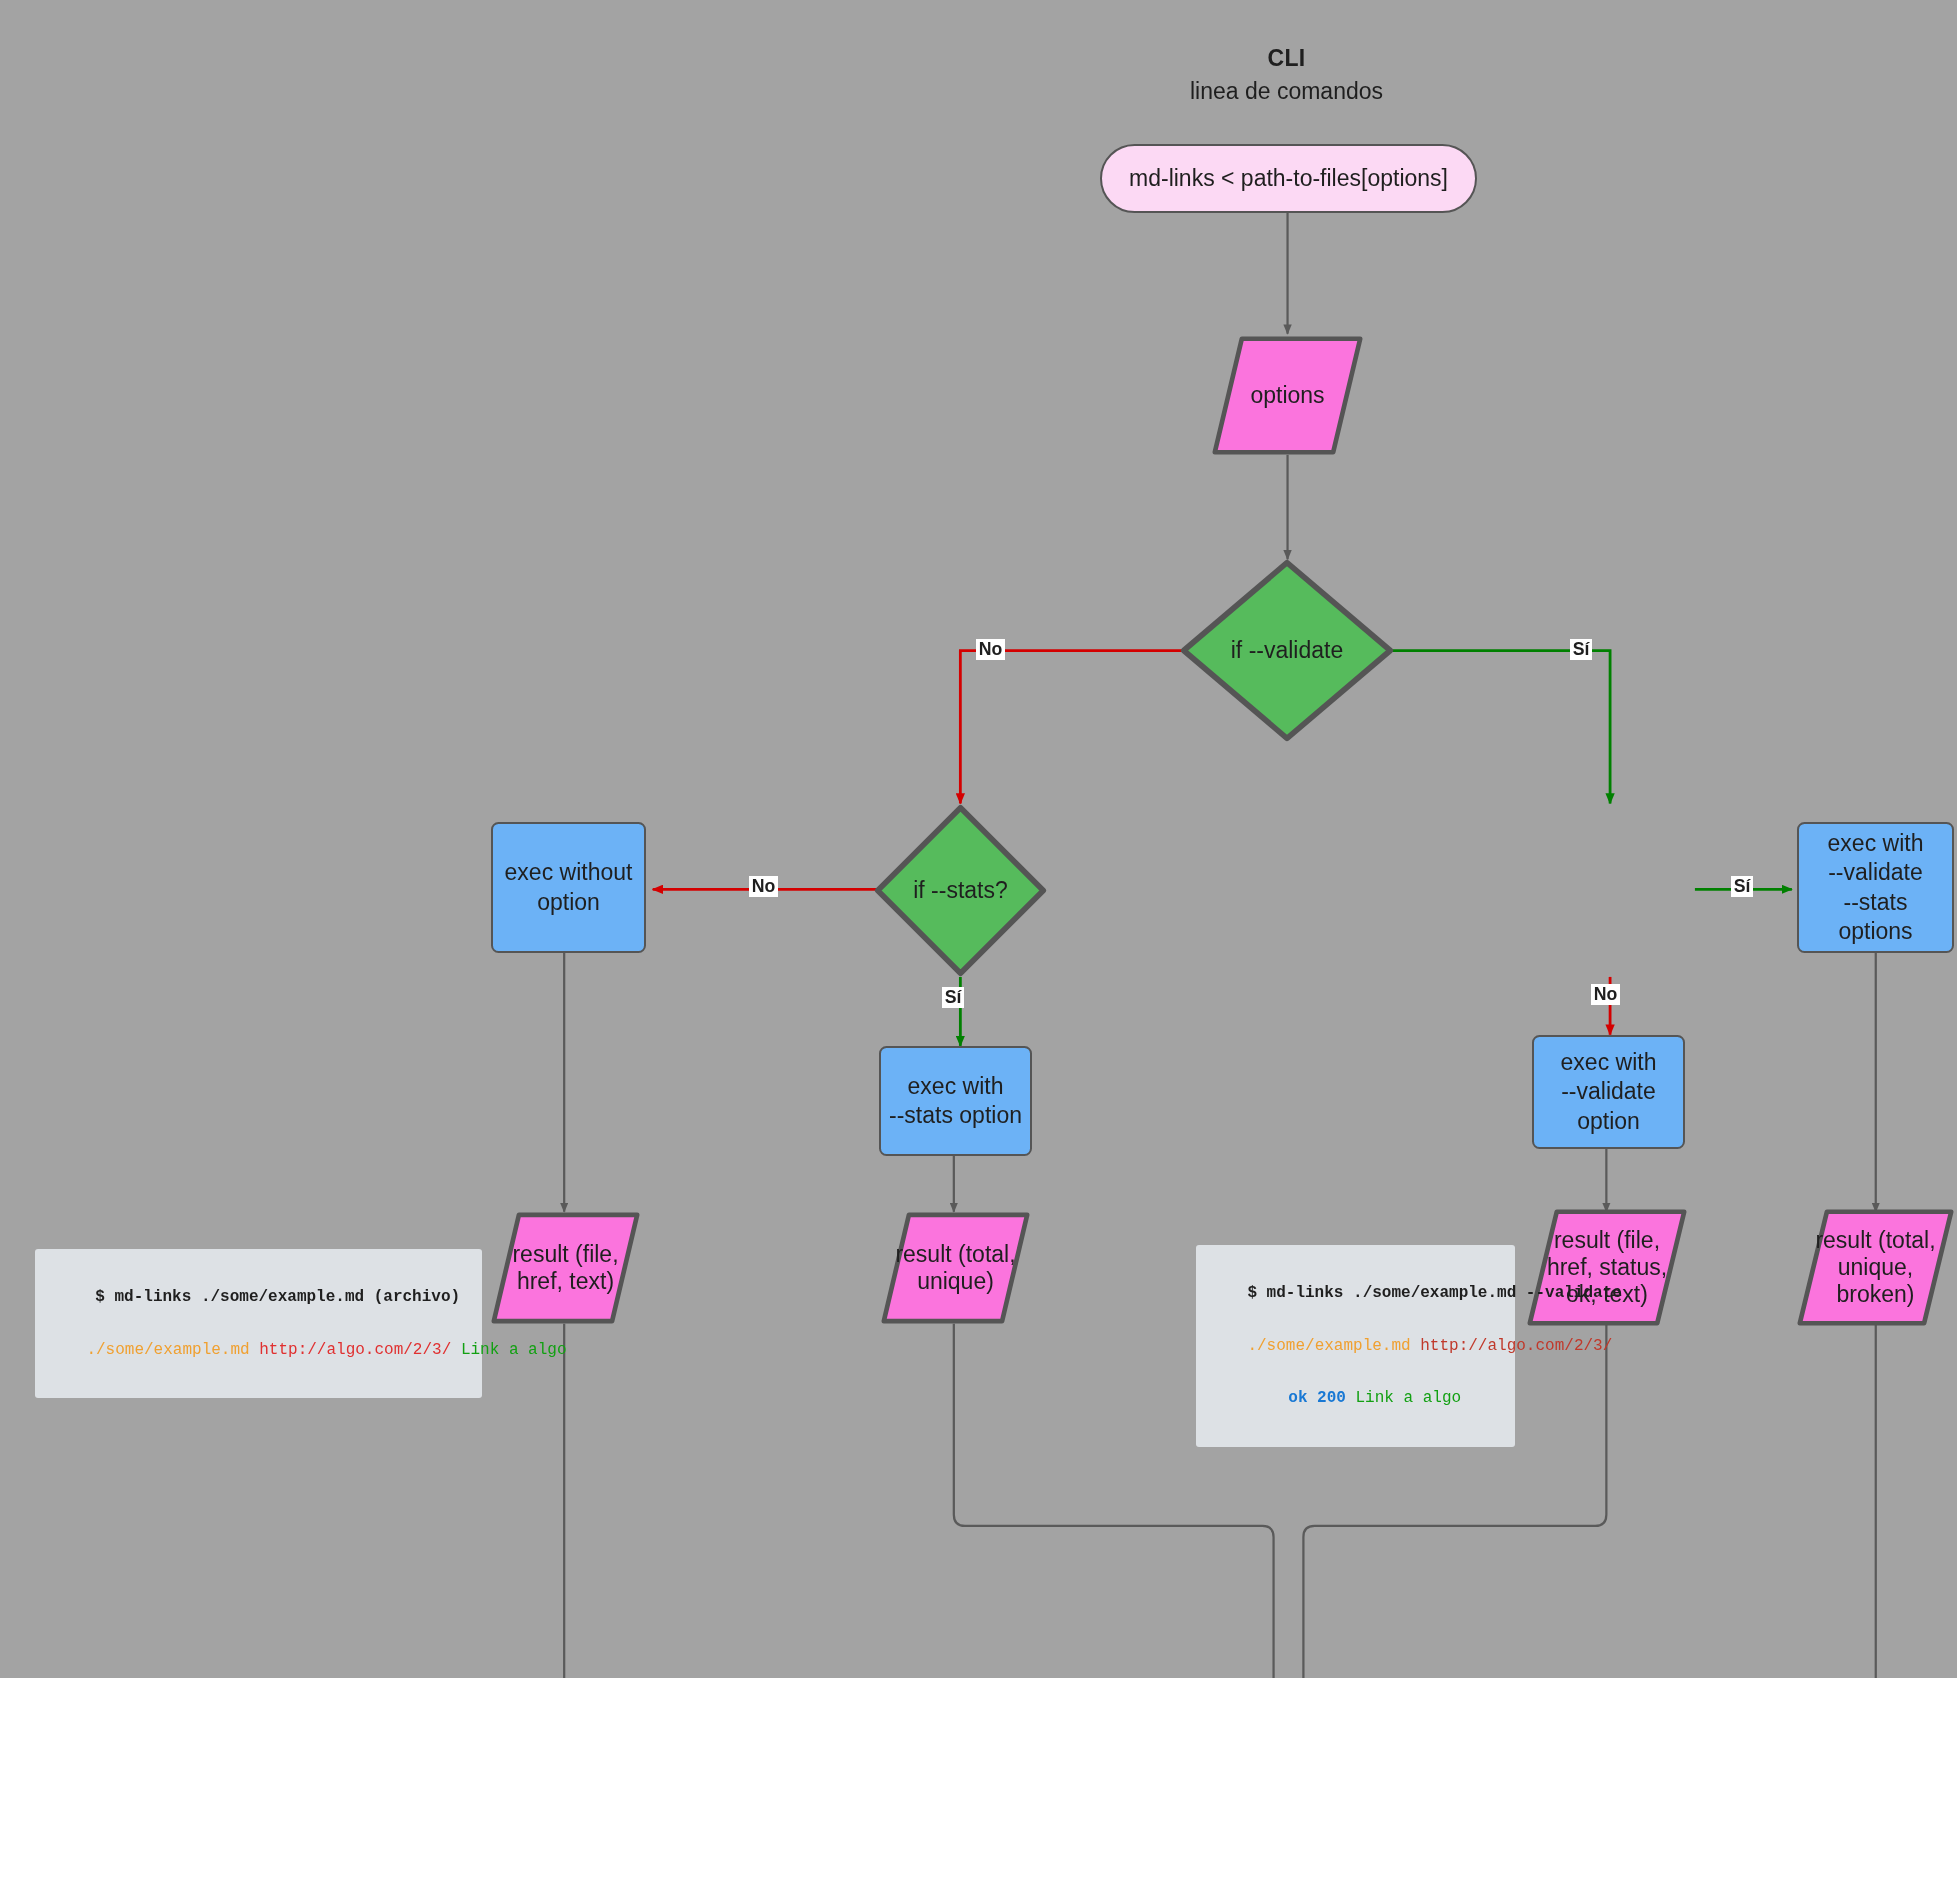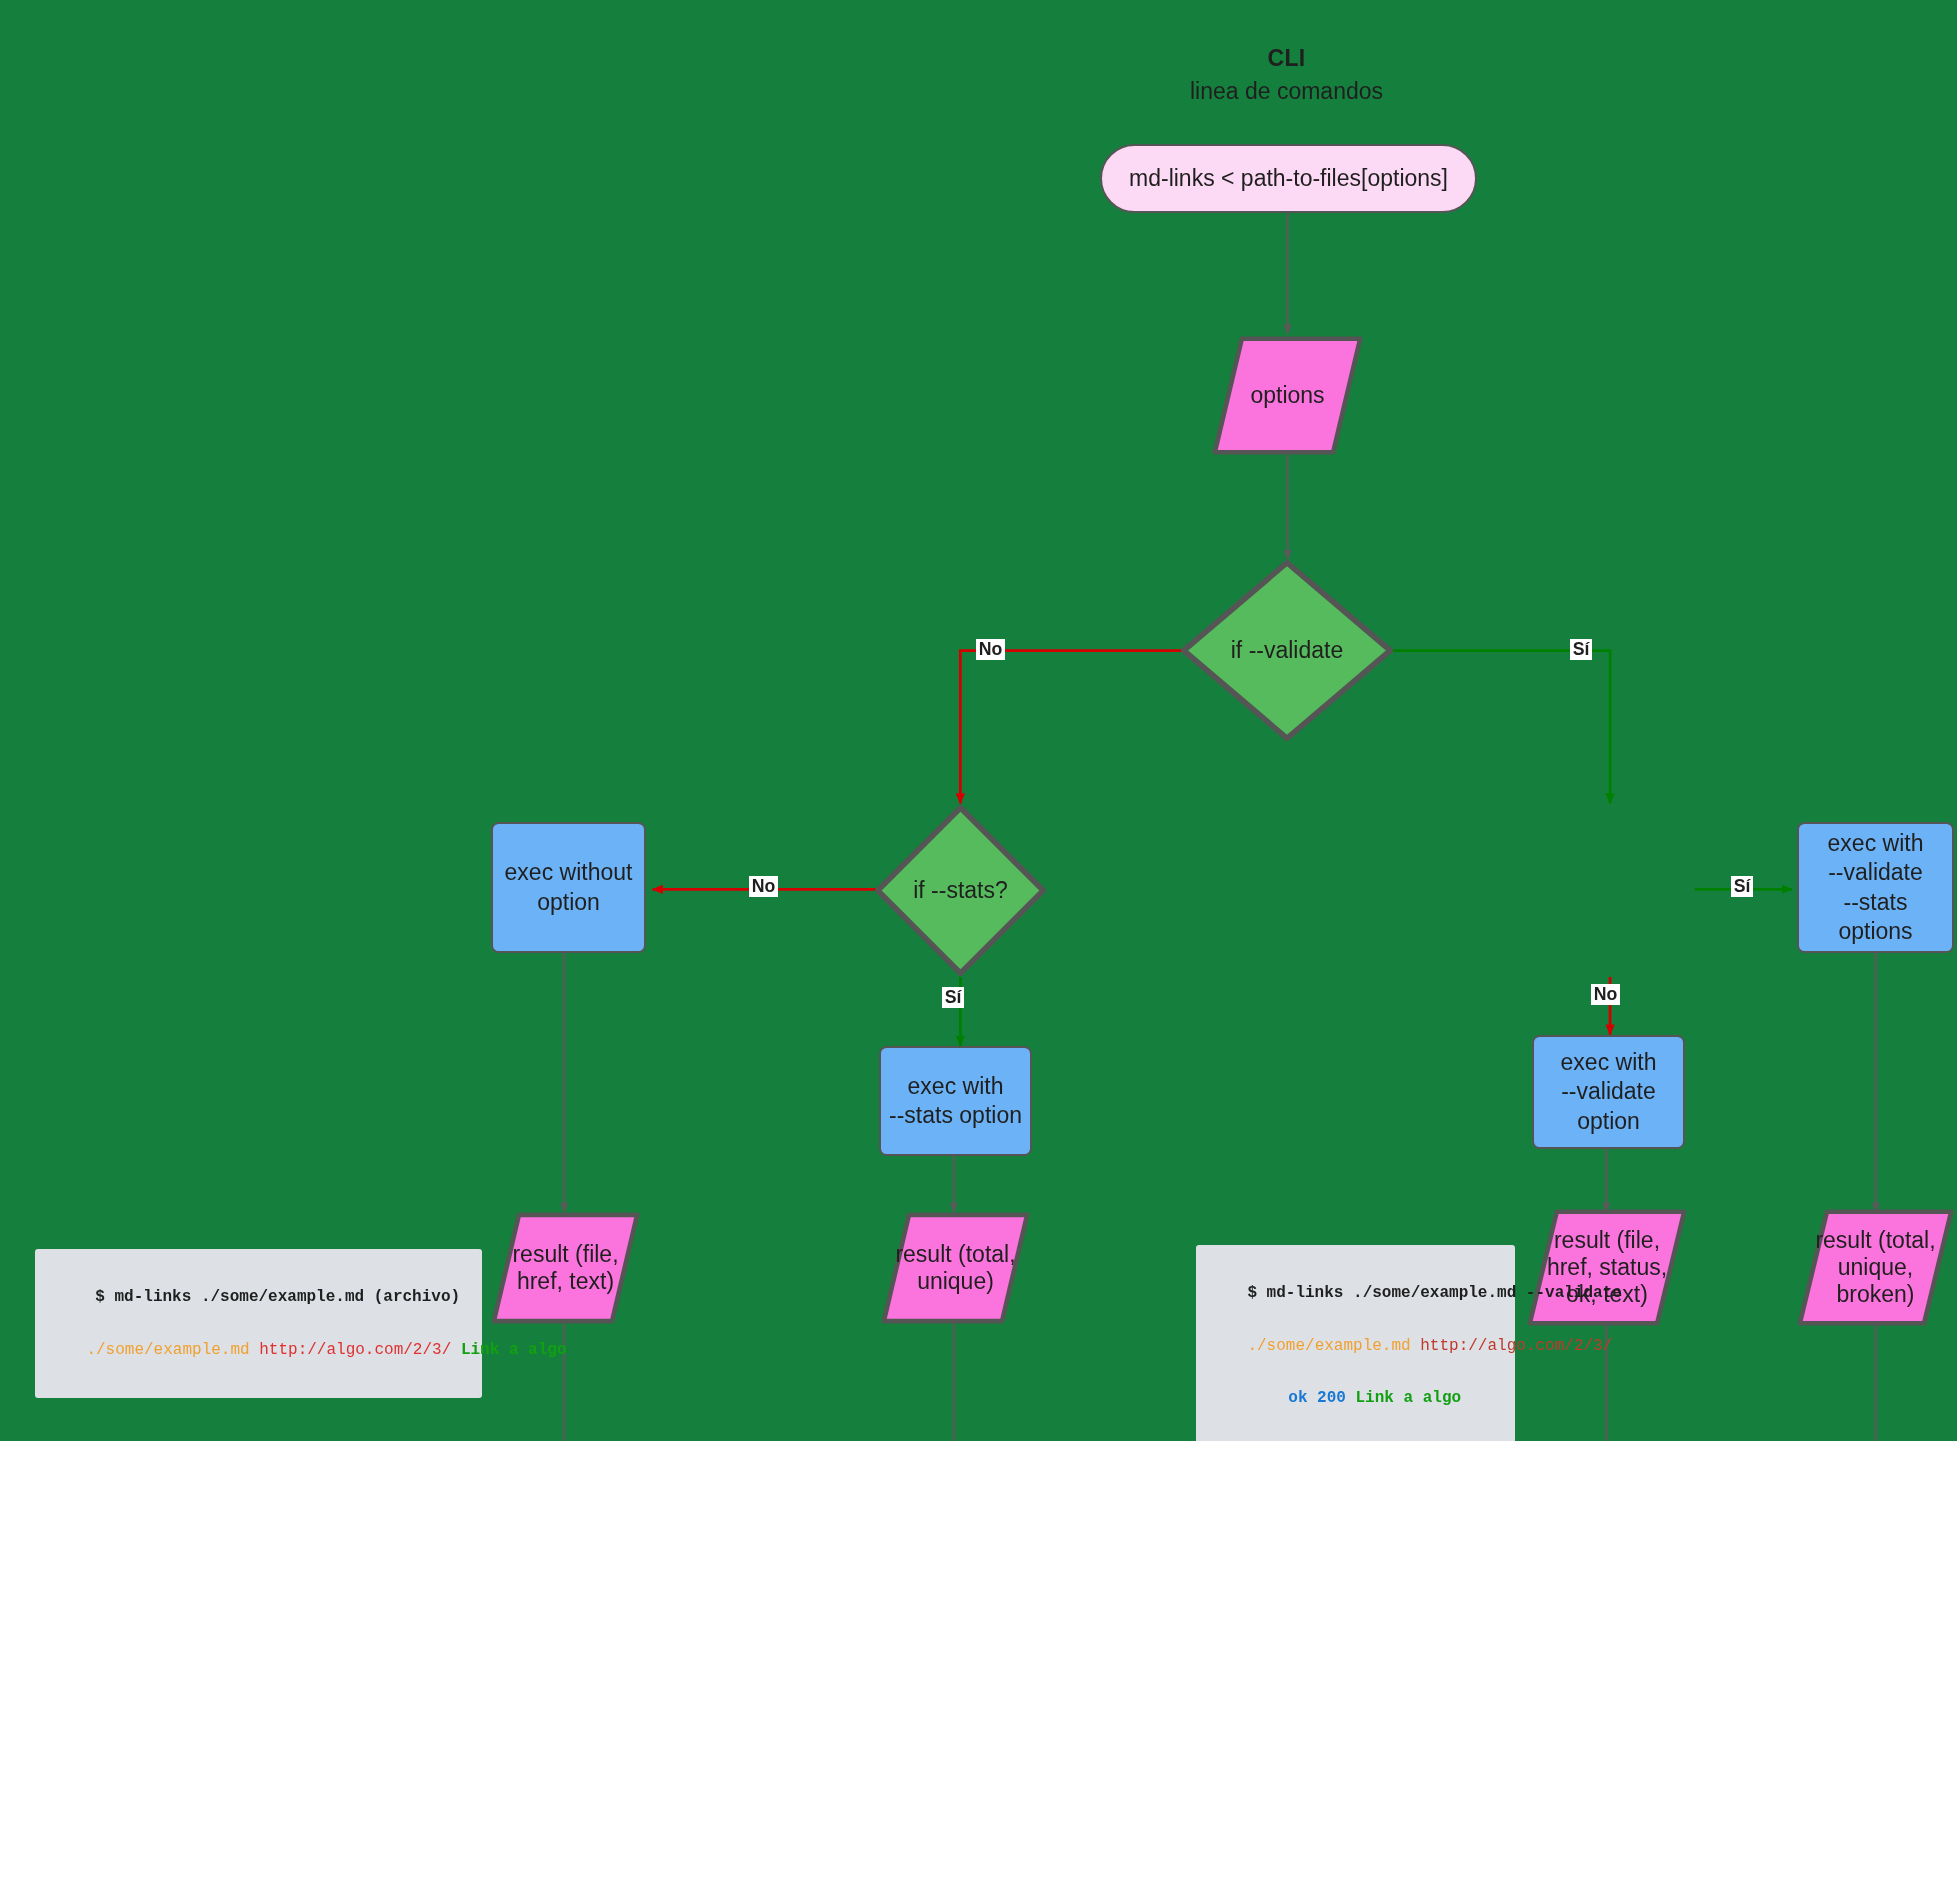--- a/index.html
+++ b/index.html
@@ -6,22 +6,22 @@
     margin: 0;
     padding: 0;
     background: #ffffff;
   }
   body {
     font-family: "Liberation Sans", sans-serif;
   }
   #canvas {
     position: relative;
     width: 1958px;
-    height: 1441px;
-    background: #15803d;
+    height: 1678px;
+    background: #a3a3a3;
     overflow: hidden;
   }
   #edges {
     position: absolute;
     left: 0;
     top: 0;
     width: 1958px;
     height: 1883px;
   }
   .node {
@@ -121,21 +121,21 @@
     padding: 8.4px 13px;
     box-sizing: border-box;
     text-align: center;
     white-space: pre;
     color: #1f1f1f;
   }
   .c-cmd    { color: #1f1f1f; font-weight: bold; }
   .c-path   { color: #f0a030; }
   .c-url    { color: #e03030; }
   .c-url2   { color: #c0392b; }
-  .c-text   { color: #12a012; font-weight: bold; }
+  .c-text   { color: #12a012; font-weight: normal; }
   .c-ok     { color: #1878d4; font-weight: bold; }
 
   
   .edge-label {
     position: absolute;
     font-size: 17.7px;
     font-weight: bold;
     color: #1f1f1f;
     background: #ffffff;
     padding: 0 2.8px;

